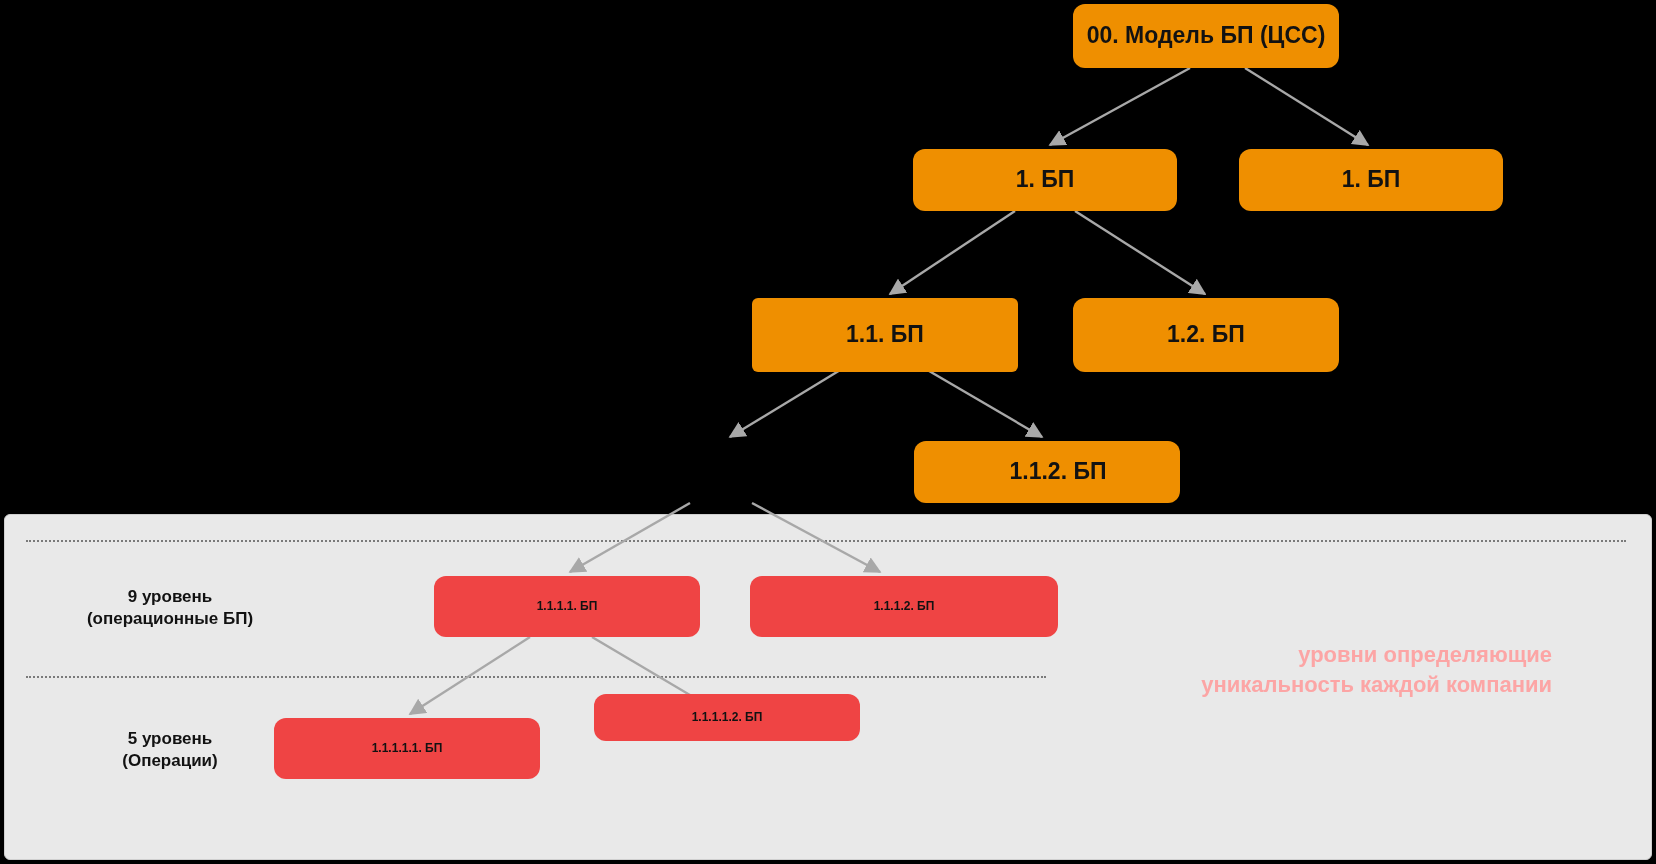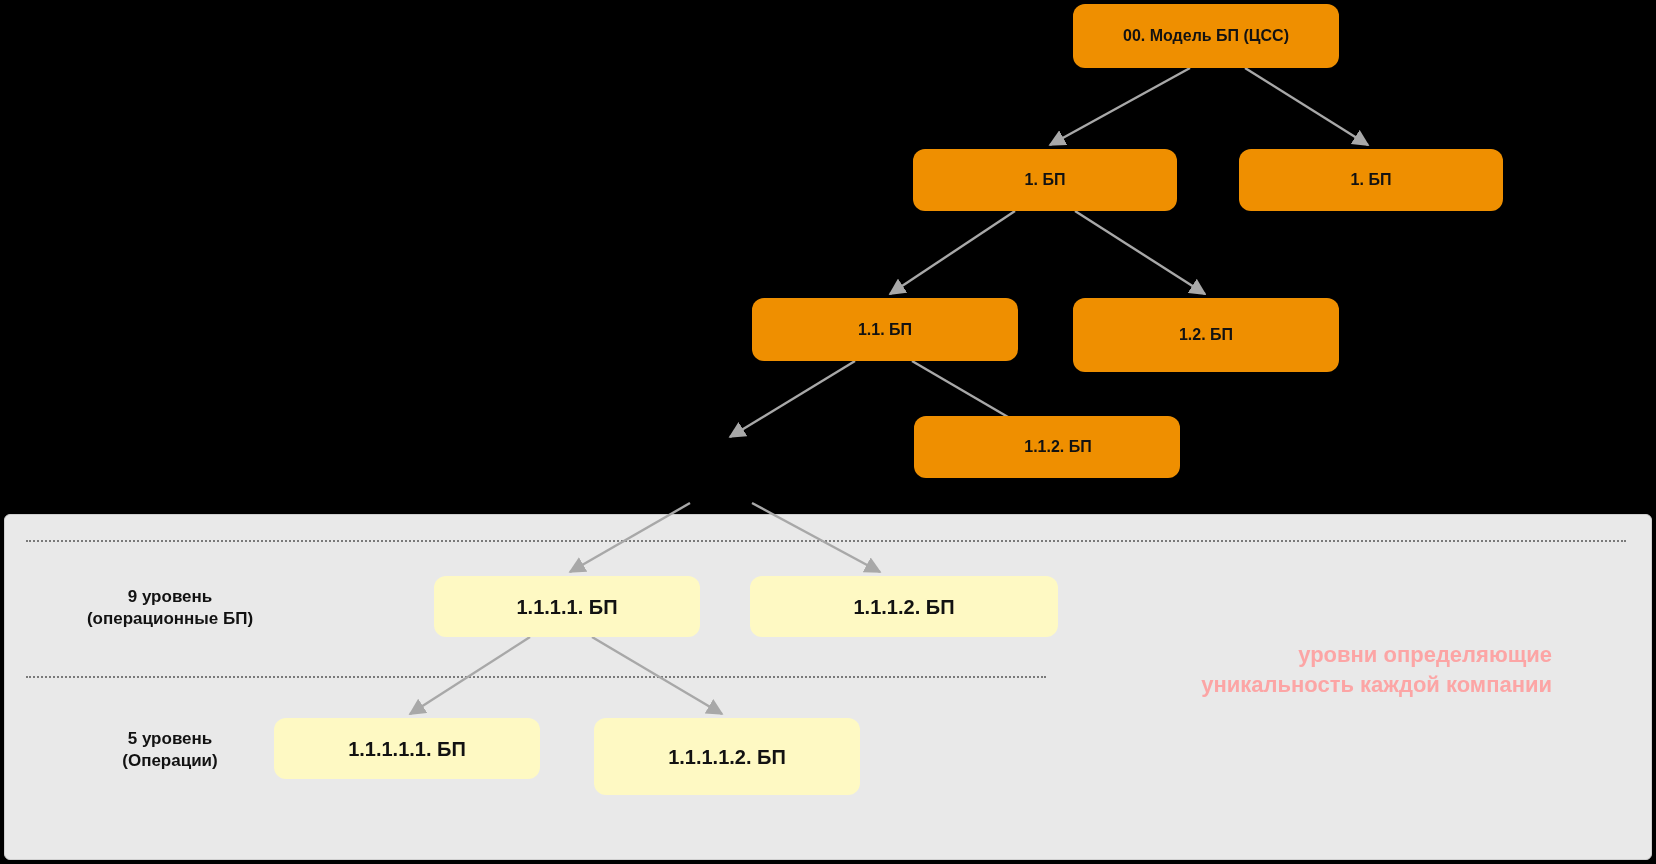--- a/index.html
+++ b/index.html
@@ -41,25 +41,25 @@
     align-items: center;
     justify-content: center;
     text-align: center;
     border-radius: 12px;
     font-weight: bold;
     color: #121212;
     line-height: 1.2;
   }
   .node.orange {
     background: #ef8f00;
-    font-size: 16px;
+    font-size: 23px;
   }
   .node.gray {
-    background: #fef9c3;
-    font-size: 20px;
+    background: #ef4444;
+    font-size: 12px;
   }
   .level-label {
     position: absolute;
     text-align: center;
     font-weight: bold;
     font-size: 17px;
     color: #121212;
     line-height: 1.3;
     white-space: pre-line;
   }
@@ -103,34 +103,34 @@
         <line x1="592" y1="637" x2="722" y2="714" marker-end="url(#arrow)"></line>
       </g>
   </svg>
 
   <div class="node orange" style="left:1073px; top:4px; width:266px; height:64px;">00. Модель БП (ЦСС)</div>
 
   <div class="node orange" style="left:913px; top:149px; width:264px; height:62px;">1. БП</div>
 
   <div class="node orange" style="left:1239px; top:149px; width:264px; height:62px;">1. БП</div>
 
-  <div class="node orange" style="left:752px; top:298px; width:266px; height:63px;">1.1. БП</div>
+  <div class="node orange" style="left:752px; top:298px; width:266px; height:74px;border-radius:6px;">1.1. БП</div>
 
   <div class="node orange" style="left:1073px; top:298px; width:266px; height:74px;">1.2. БП</div>
 
 
-  <div class="node orange" style="left:914px; top:416px; width:266px; height:62px;padding-left:22px;">1.1.2. БП</div>
+  <div class="node orange" style="left:914px; top:441px; width:266px; height:62px;padding-left:22px;">1.1.2. БП</div>
 
   <div class="node gray" style="left:434px; top:576px; width:266px; height:61px;">1.1.1.1. БП</div>
 
   <div class="node gray" style="left:750px; top:576px; width:308px; height:61px;">1.1.1.2. БП</div>
 
   <div class="node gray" style="left:274px; top:718px; width:266px; height:61px;text-align:right;">1.1.1.1.1. БП</div>
 
-  <div class="node gray" style="left:594px; top:718px; width:266px; height:77px;">1.1.1.1.2. БП</div>
+  <div class="node gray" style="left:594px; top:694px; width:266px; height:47px;">1.1.1.1.2. БП</div>
 
   <div class="level-label" style="left:40px; top:586px; width:260px;">9 уровень
 (операционные БП)</div>
 
   <div class="level-label" style="left:40px; top:728px; width:260px;">5 уровень
 (Операции)</div>
 
   <div class="annotation" style="left:1040px; top:640px; width:512px;">уровни определяющие
 уникальность каждой компании</div>
 

